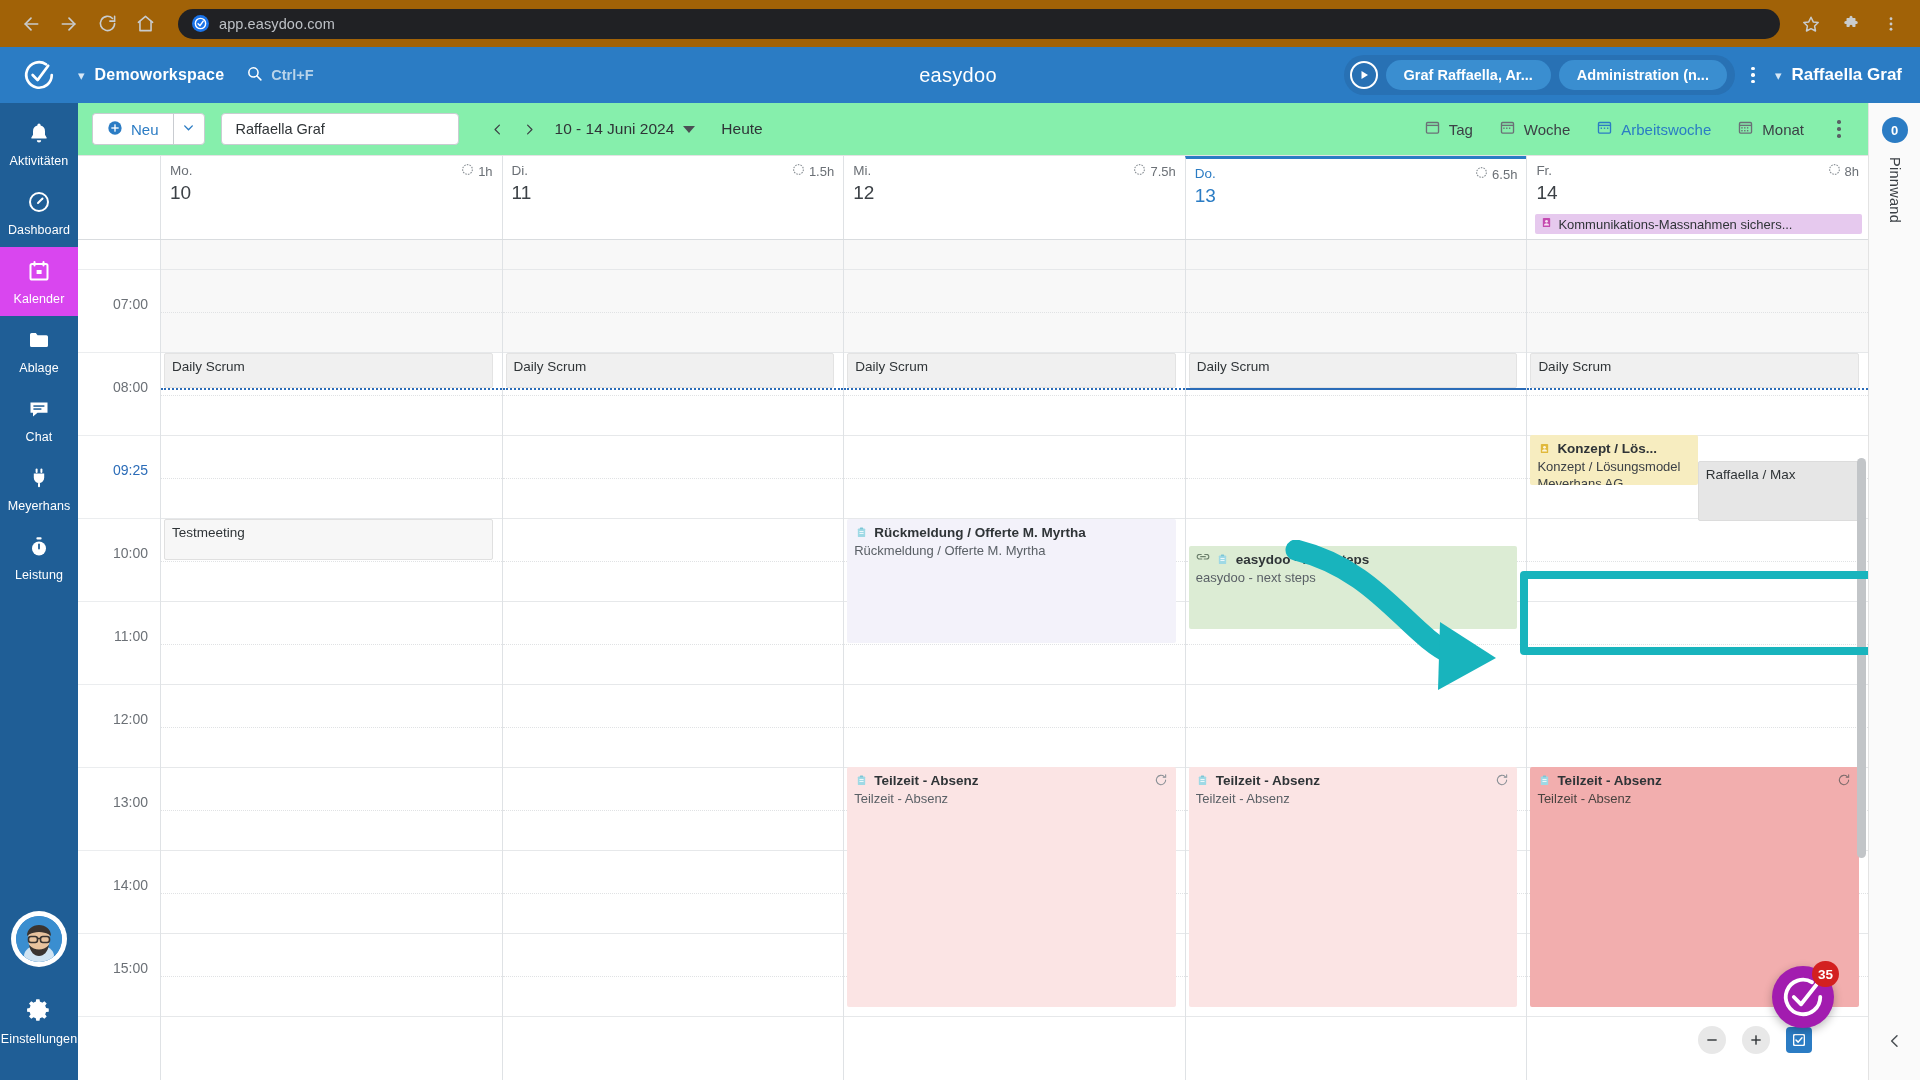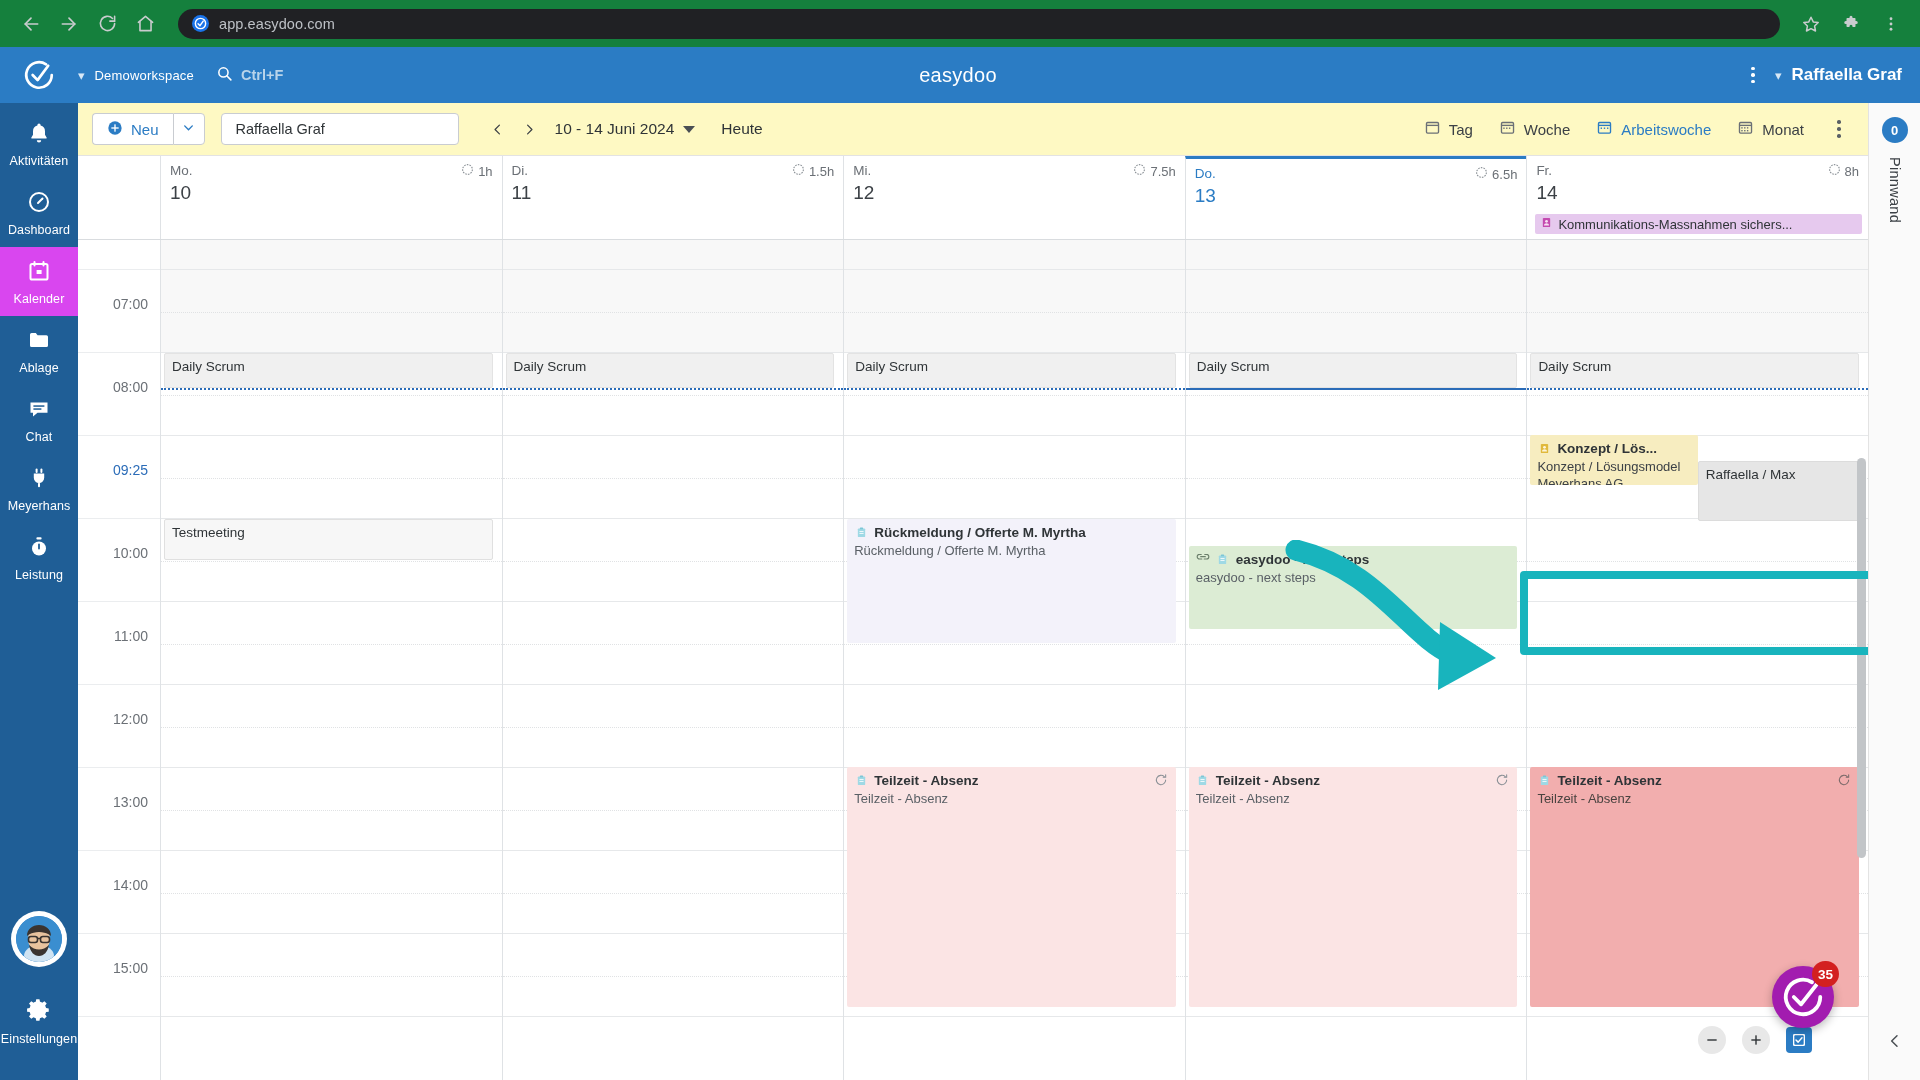--- a/index.html
+++ b/index.html
@@ -5,21 +5,21 @@
   * { box-sizing: border-box; margin:0; padding:0; }
   html,body { width:1920px; height:1080px; overflow:hidden; }
   body {
     font-family: "Liberation Sans", sans-serif;
     background:#ffffff;
     -webkit-font-smoothing:antialiased;
   }
 
   
   .browser-bar{
-    height:47px; background:#15803d; display:flex; align-items:center;
+    height:47px; background:#a16207; display:flex; align-items:center;
     padding:0 14px; gap:4px; position:relative;
   }
   .nav-btn{
     width:34px;height:34px;border-radius:17px;display:flex;align-items:center;
     justify-content:center; color:#c9ccce; flex:0 0 auto;
   }
   .nav-btn svg{ display:block; }
   .omnibox{
     flex:1 1 auto; height:30px; background:#202124; border-radius:16px;
     margin-left:12px; margin-right:12px; display:flex; align-items:center;
@@ -33,21 +33,21 @@
   .chrome-right .nav-btn{ width:30px;height:30px;}
 
   
   .app-header{
     height:56px; background:#2b7cc4; display:flex; align-items:center;
     position:relative; color:#fff;
   }
   .hdr-logo{ width:78px; display:flex;align-items:center;justify-content:center;}
   .hdr-ws{ display:flex; align-items:center; gap:10px; }
   .hdr-chev{ font-size:13px; color:#d8e8f6; line-height:1; }
-  .hdr-ws-name{ font-size:13px; font-weight:normal; letter-spacing:.2px;}
+  .hdr-ws-name{ font-size:16px; font-weight:bold; letter-spacing:.2px;}
   .hdr-search{ display:flex; align-items:center; gap:8px; margin-left:22px;font-weight:bold;}
   .hdr-search-ph{ font-size:14.5px; color:#b9d4ea;}
   .hdr-brand{
     position:absolute; left:0; right:4px; text-align:center; font-size:20px;
     font-weight:normal; letter-spacing:.3px; pointer-events:none;
   }
   .hdr-right{
     margin-left:auto; display:flex; align-items:center; gap:0; padding-right:18px;
     position:relative; z-index:2;
   }
@@ -93,21 +93,21 @@
     background:#2b7cc4; display:flex;align-items:flex-end;justify-content:center;
     overflow:hidden;
   }
 
   
   .main{ flex:1 1 auto; display:flex; flex-direction:column; background:#fff;
     min-width:0; position:relative; }
 
   
   .toolbar{
-    height:53px; background:#fef9c3; border-bottom:1px solid #e3e3e3;
+    height:53px; background:#86efac; border-bottom:1px solid #e3e3e3;
     display:flex; align-items:center; padding:0 14px; gap:0;
   }
   .btn-neu{
     display:flex;align-items:center;gap:8px;border:1px solid #c9ccd1;
     border-right:none; border-radius:4px 0 0 4px; height:32px; padding:0 14px;
     background:#fff; color:#2b7cc4; font-size:15px; cursor:pointer;
   }
   .btn-neu-caret{
     border:1px solid #c9ccd1; border-radius:0 4px 4px 0; height:32px; width:32px;
     background:#fff; display:flex;align-items:center;justify-content:center;
@@ -320,20 +320,29 @@
     <span>
       <svg width="17" height="17" viewBox="0 0 24 24" fill="none" stroke="#fff" stroke-width="2.2" stroke-linecap="round">
           <circle cx="10.5" cy="10.5" r="6.5"></circle>
           <line x1="15.5" y1="15.5" x2="21" y2="21"></line>
         </svg>
     </span>
     <span class="hdr-search-ph">Ctrl+F</span>
   </div>
   <div class="hdr-brand">easydoo</div>
   <div class="hdr-right">
+    <div class="pill-group">
+      <span class="play-ic">
+        <svg width="12" height="12" viewBox="0 0 24 24" fill="#fff">
+            <polygon points="7 4 20 12 7 20"></polygon>
+          </svg>
+      </span>
+      <span class="pill">Graf Raffaella, Ar...</span>
+      <span class="pill">Administration (n...</span>
+    </div>
     <div class="kebab">
         <i></i>
         <i></i>
         <i></i>
       </div>
     <div class="hdr-user">
       <span class="hdr-chev">▾</span>
       <span class="hdr-user-name">Raffaella Graf</span>
     </div>
   </div>

